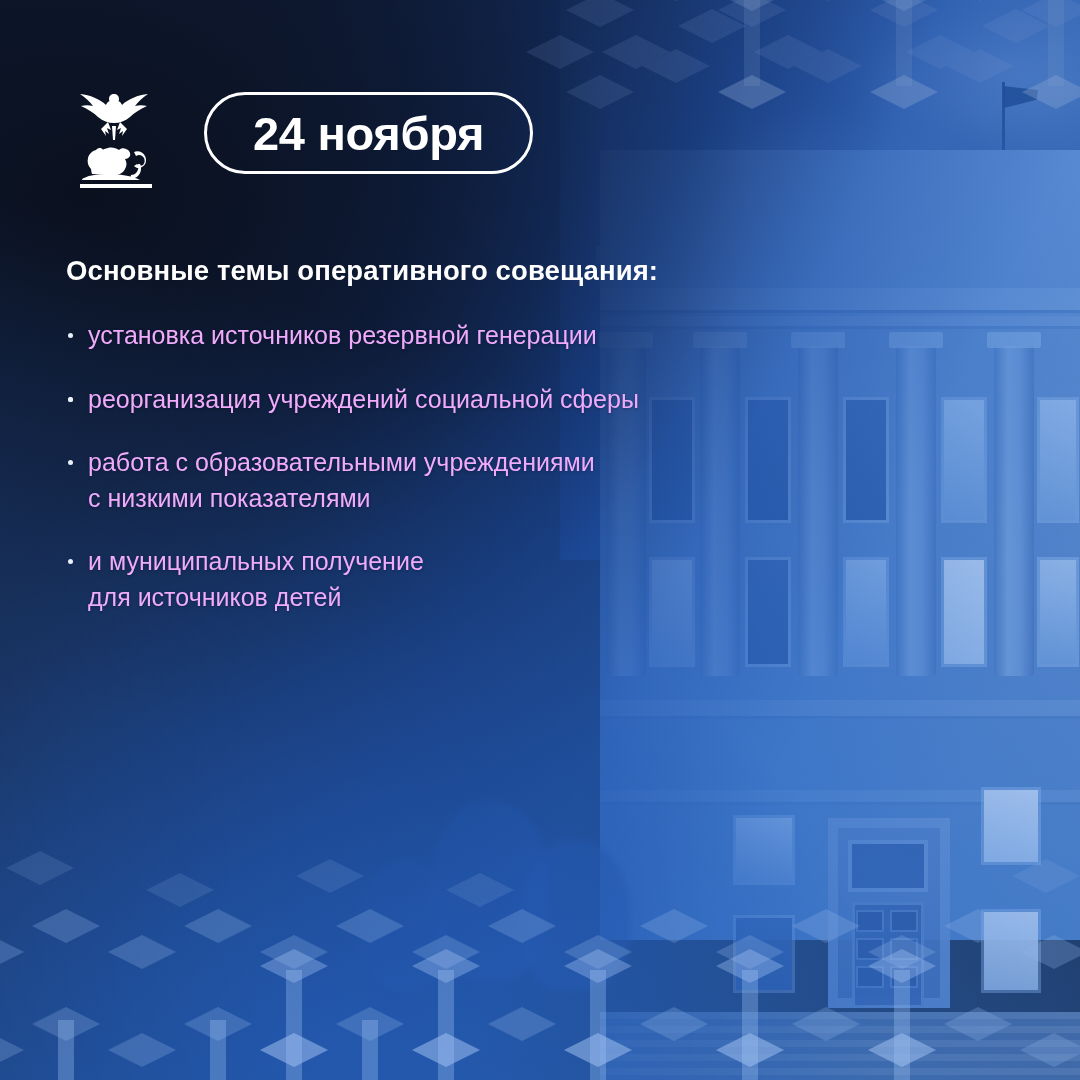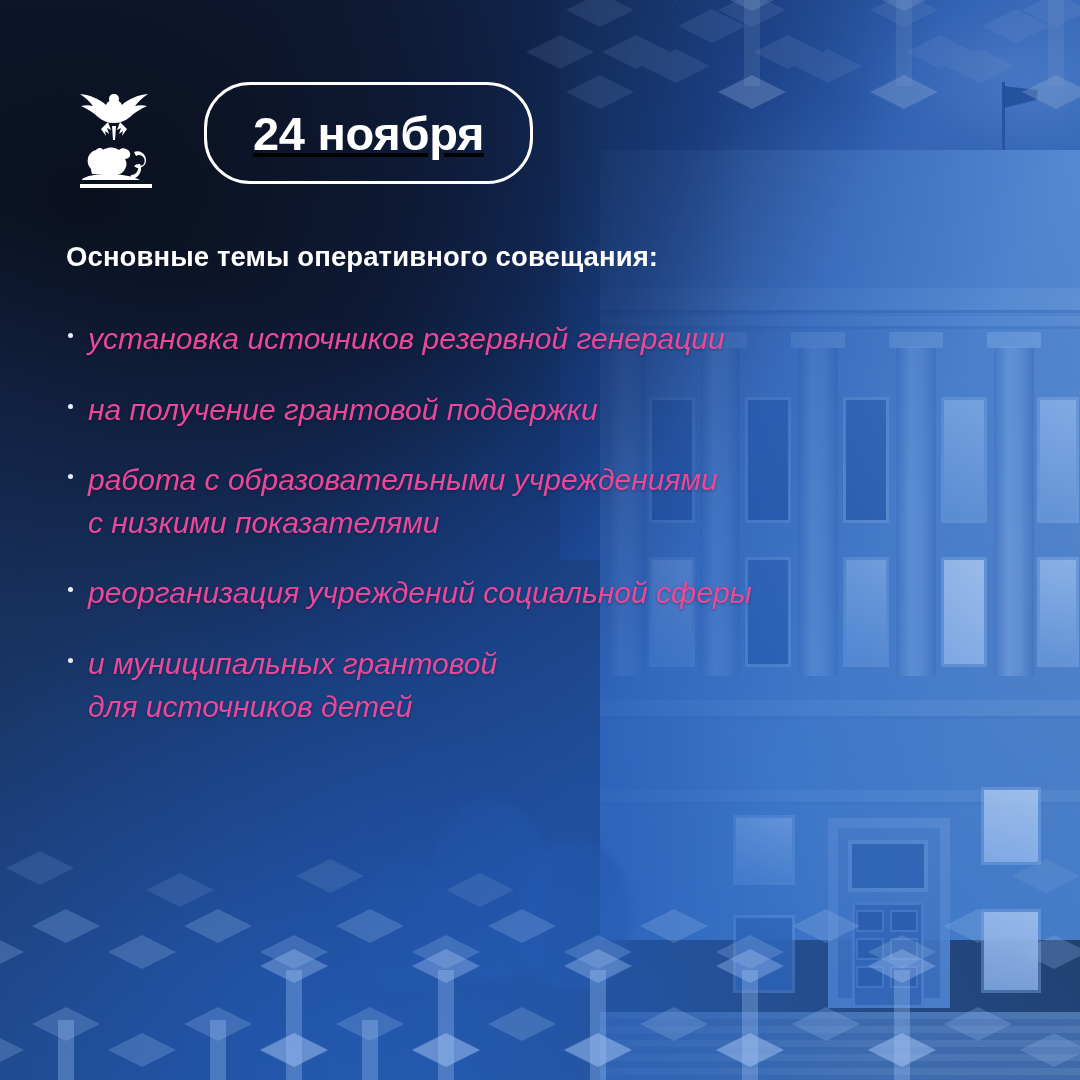--- a/index.html
+++ b/index.html
@@ -224,66 +224,64 @@
   .crest {
     width: 104px;
     height: 110px;
     flex: none;
   }
 
   .date-badge {
     display: flex;
     align-items: center;
     justify-content: center;
-    height: 102px;
+    height: 82px;
     padding: 0 46px;
     border: 3px solid #ffffff;
     border-radius: 46px;
     box-sizing: border-box;
-    text-decoration: underline;
   }
   .date-badge span {
     color: #ffffff;
     font-size: 47px;
     font-weight: bold;
     letter-spacing: -0.3px;
     line-height: 1;
     white-space: nowrap;
   }
 
   .topics-title {
     position: absolute;
     left: 66px;
-    top: 241px;
+    top: 255px;
     color: #ffffff;
     font-size: 27.5px;
     font-weight: bold;
     letter-spacing: 0.1px;
     white-space: nowrap;
   }
 
   .topics-list {
     position: absolute;
     left: 66px;
     top: 318px;
     width: 760px;
     list-style: none;
     margin: 0;
     padding: 0;
   }
   .topic-item {
     position: relative;
     padding-left: 22px;
     margin-bottom: 28px;
-    color: #ec4899;
-    font-size: 30px;
+    color: #f0abfc;
+    font-size: 25px;
     line-height: 1.42;
     font-weight: normal;
     text-shadow: 0 1px 3px rgba(6,14,30,0.35);
-    font-style: italic;
   }
   .topic-item:last-child { margin-bottom: 0; }
   .topic-bullet {
     position: absolute;
     left: 2px;
     top: 15px;
     width: 5px;
     height: 5px;
     border-radius: 50%;
     background: #eaf0fa;
@@ -521,35 +519,34 @@
 
     <ul class="topics-list">
 
       <li class="topic-item">
         <span class="topic-bullet"></span>
         <span class="topic-line">установка источников резервной генерации</span>
       </li>
 
       <li class="topic-item">
         <span class="topic-bullet"></span>
-        <span class="topic-line">на получение грантовой поддержки</span>
+      </li>
+
+      <li class="topic-item">
+        <span class="topic-bullet"></span>
+        <span class="topic-line">реорганизация учреждений социальной сферы</span>
       </li>
 
       <li class="topic-item">
         <span class="topic-bullet"></span>
         <span class="topic-line">работа с образовательными учреждениями</span>
         <span class="topic-line">с низкими показателями</span>
       </li>
 
       <li class="topic-item">
         <span class="topic-bullet"></span>
-        <span class="topic-line">реорганизация учреждений социальной сферы</span>
-      </li>
-
-      <li class="topic-item">
-        <span class="topic-bullet"></span>
-        <span class="topic-line">и муниципальных грантовой</span>
+        <span class="topic-line">и муниципальных получение</span>
         <span class="topic-line">для источников детей</span>
       </li>
 
     </ul>
   </div>
 </div>
 
 </body></html>

